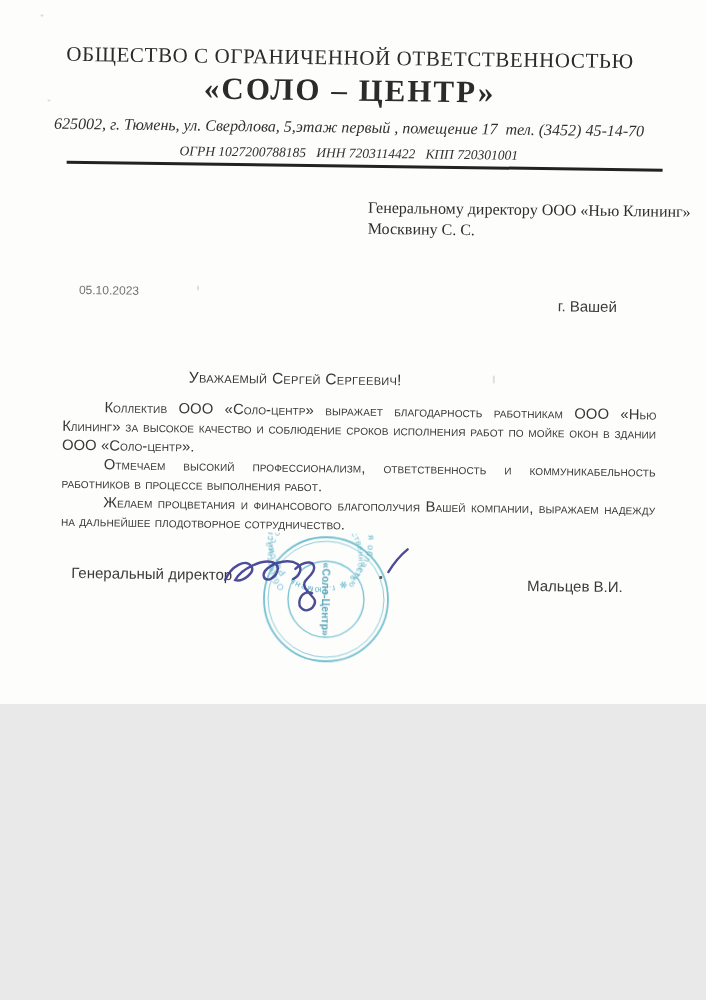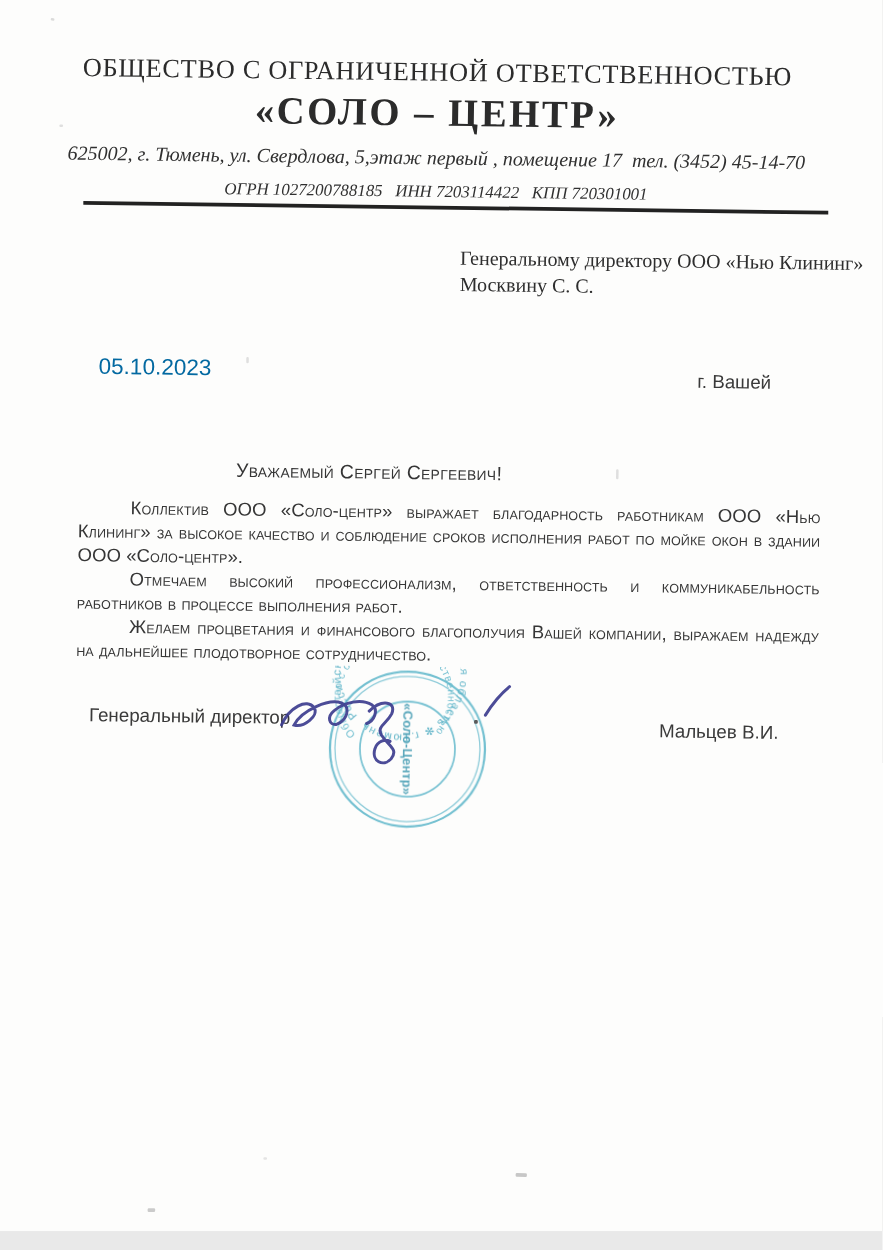--- a/index.html
+++ b/index.html
@@ -1,36 +1,36 @@
 <!DOCTYPE html>
 <html><head>
 <meta charset="utf-8">
 <style>
   html,body{margin:0;padding:0;background:#e9e9e9;}
   .page{
-    position:relative;width:706px;height:985px;margin:0 auto;
+    position:relative;width:706px;height:704px;margin:0 auto;
     background:#fdfdfc;overflow:hidden;
     font-family:"Liberation Sans",sans-serif;color:#333;
   }
   .letter{position:absolute;inset:0;transform:rotate(0.75deg);transform-origin:80px 60px;}
   .abs{position:absolute;}
 
   
   .letterhead{position:absolute;left:20px;top:42px;width:660px;text-align:center;
     font-family:"Liberation Serif",serif;color:#2b2b2b;}
   .lh-type{font-size:21px;letter-spacing:.6px;}
   .lh-name{font-size:31px;font-weight:bold;letter-spacing:2px;margin-top:2px;}
   .lh-addr{font-style:italic;font-size:16px;margin-top:10px;white-space:pre;color:#303030;}
   .lh-reg{font-style:italic;font-size:13.5px;margin-top:9px;white-space:pre;color:#303030;}
   .lh-rule{position:absolute;left:68px;top:161px;width:596px;height:2.5px;background:#222;}
 
   
   .addressee{left:370px;top:193px;font-family:"Liberation Serif",serif;font-size:16px;
     line-height:21px;color:#2e2e2e;}
-  .date-line{left:82px;top:283px;font-size:18px;color:#0369a1;}
+  .date-line{left:82px;top:283px;font-size:12px;color:#737373;}
   .city-line{left:561px;top:291px;font-size:15px;color:#3a3a3a;}
   .salutation{left:193px;top:367px;font-size:15.5px;font-variant:small-caps;
     letter-spacing:.3px;color:#353535;}
   .body-text{left:67px;top:398px;width:594px;font-size:14.8px;line-height:19px;
     font-variant:small-caps;text-align:justify;color:#363636;letter-spacing:.1px;}
   .body-text p{margin:0;text-indent:42px;}
   .sig-title{left:78px;top:564px;font-size:15px;color:#3a3a3a;}
   .sig-name{left:534px;top:571px;font-size:15px;color:#3a3a3a;}
 
   

